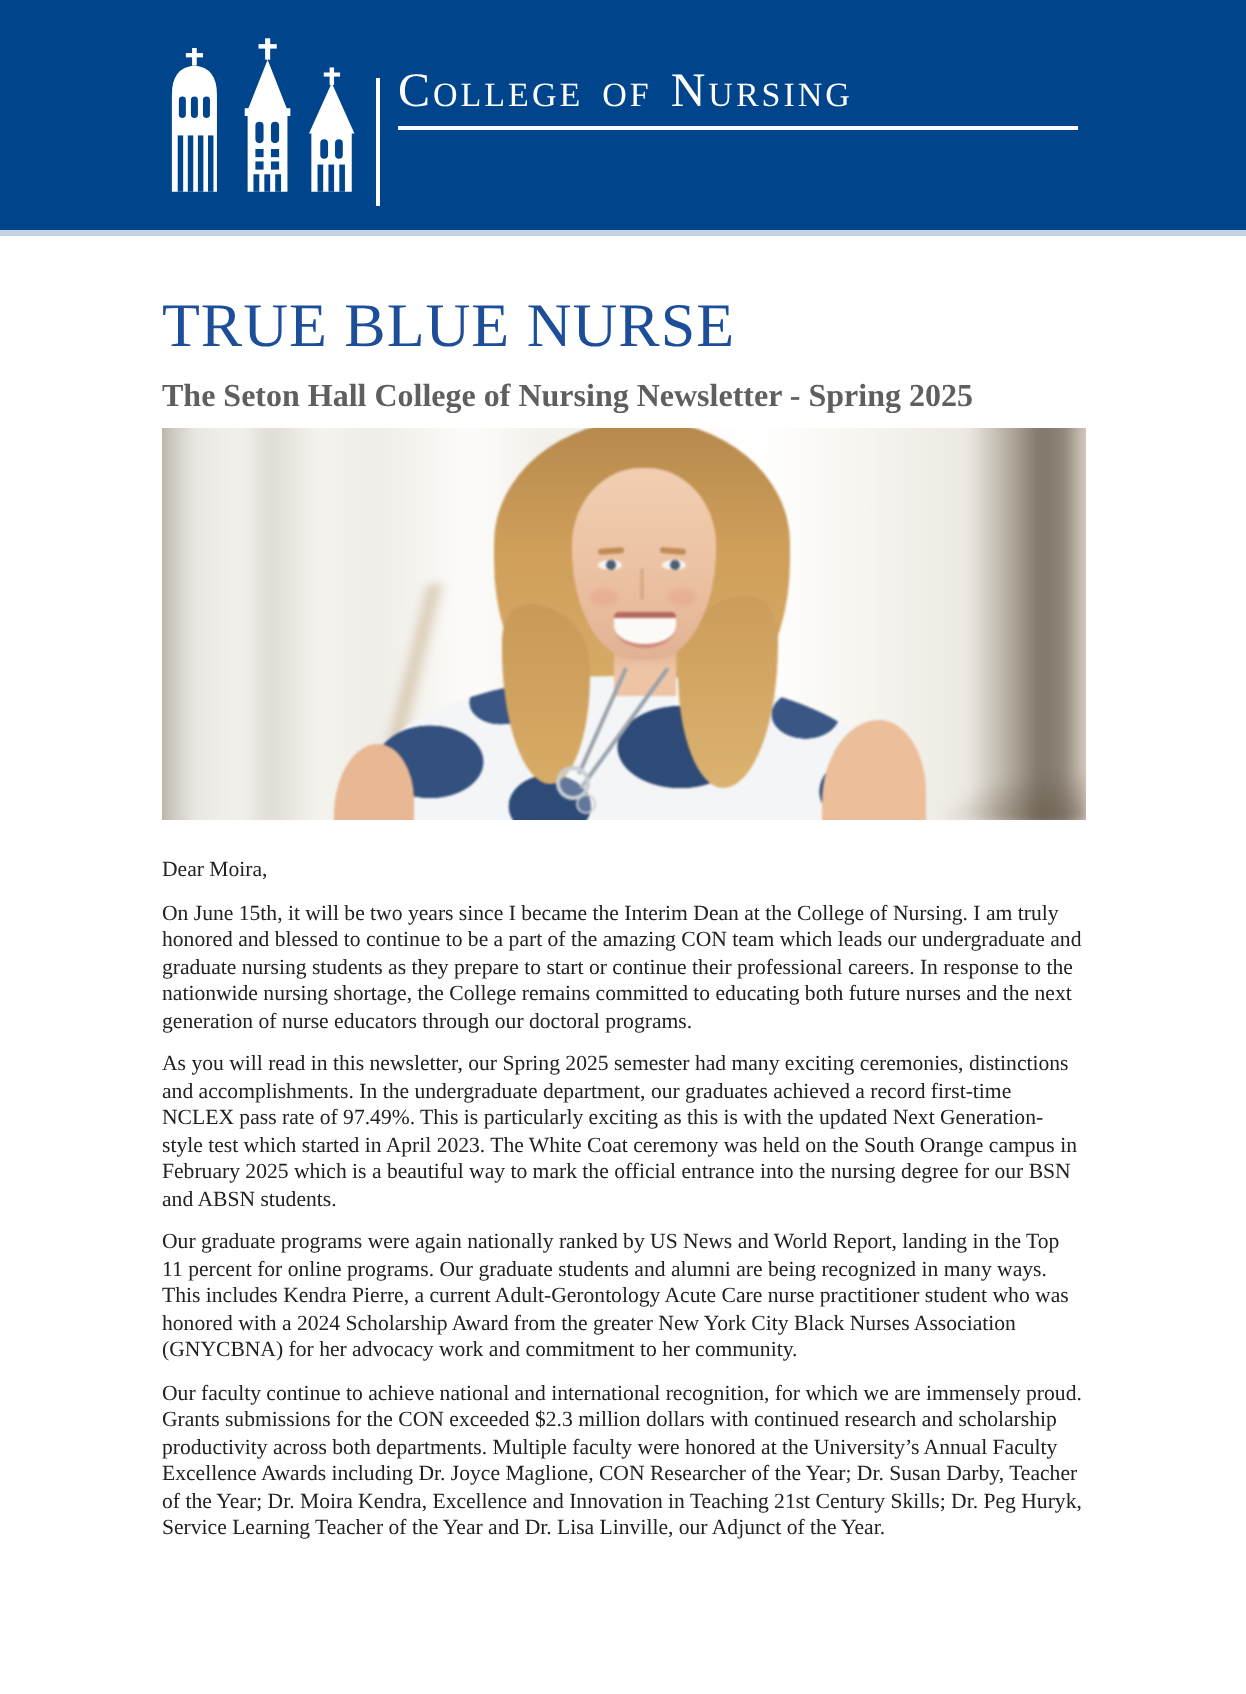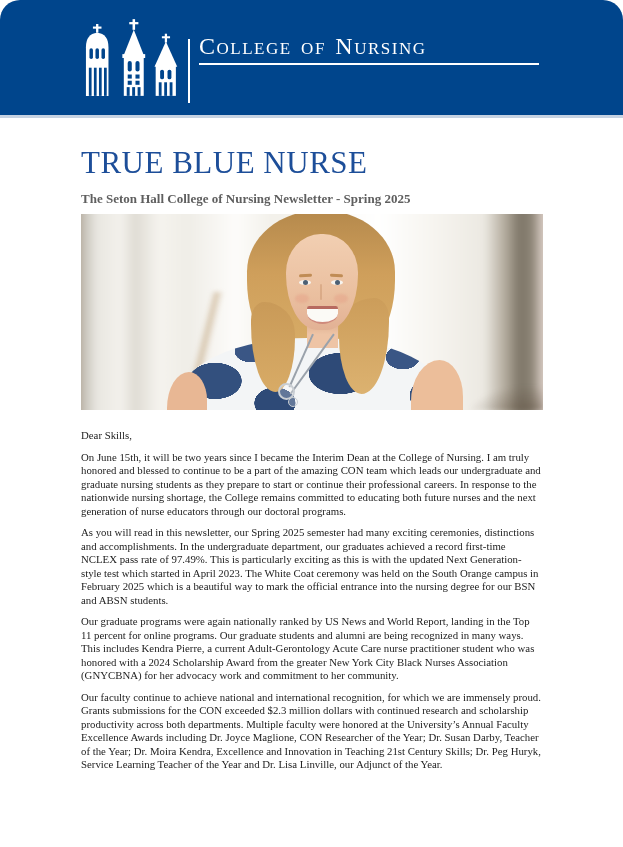--- a/index.html
+++ b/index.html
@@ -3,21 +3,20 @@
 <meta charset="utf-8">
 <style>
   html,body{margin:0;padding:0;background:#ffffff;}
   .page{
     position:relative;
     width:623px;
     min-height:847px;
     background:#ffffff;
     font-family:"Liberation Serif", serif;
     overflow:hidden;
-    border-radius:20px;
   }
 
   
   .header{
     position:relative;
     width:100%;
     height:115px;
     background:#00458c;
     border-bottom:3px solid #c6d2e2;
   }
@@ -50,21 +49,21 @@
     font-size:31px;
     line-height:33px;
     font-weight:normal;
     letter-spacing:0.5px;
     white-space:nowrap;
   }
   .subtitle{
     margin-top:12px;
     color:#5f5f5f;
     font-weight:bold;
-    font-size:13px;
+    font-size:16px;
     line-height:15px;
   }
 
   
   .photo{
     position:relative;
     margin-top:8px;
     width:462px;
     height:196px;
     overflow:hidden;
@@ -257,21 +256,21 @@
           <div class="eye r"></div>
           <div class="nose"></div>
           <div class="cheek l"></div>
           <div class="cheek r"></div>
           <div class="mouth"></div>
         </div>
       </div>
     </div>
 
     <div class="letter">
-      <p>Dear Skills,</p>
+      <p>Dear Moira,</p>
       <p>On June 15th, it will be two years since I became the Interim Dean at the College of Nursing. I am truly honored and blessed to continue to be a part of the amazing CON team which leads our undergraduate and graduate nursing students as they prepare to start or continue their professional careers. In response to the nationwide nursing shortage, the College remains committed to educating both future nurses and the next generation of nurse educators through our doctoral programs.</p>
       <p>As you will read in this newsletter, our Spring 2025 semester had many exciting ceremonies, distinctions and accomplishments. In the undergraduate department, our graduates achieved a record first-time NCLEX pass rate of 97.49%. This is particularly exciting as this is with the updated Next Generation-style test which started in April 2023. The White Coat ceremony was held on the South Orange campus in February 2025 which is a beautiful way to mark the official entrance into the nursing degree for our BSN and ABSN students.</p>
       <p>Our graduate programs were again nationally ranked by US News and World Report, landing in the Top 11 percent for online programs. Our graduate students and alumni are being recognized in many ways. This includes Kendra Pierre, a current Adult-Gerontology Acute Care nurse practitioner student who was honored with a 2024 Scholarship Award from the greater New York City Black Nurses Association (GNYCBNA) for her advocacy work and commitment to her community.</p>
       <p>Our faculty continue to achieve national and international recognition, for which we are immensely proud. Grants submissions for the CON exceeded $2.3 million dollars with continued research and scholarship productivity across both departments. Multiple faculty were honored at the University’s Annual Faculty Excellence Awards including Dr. Joyce Maglione, CON Researcher of the Year; Dr. Susan Darby, Teacher of the Year; Dr. Moira Kendra, Excellence and Innovation in Teaching 21st Century Skills; Dr. Peg Huryk, Service Learning Teacher of the Year and Dr. Lisa Linville, our Adjunct of the Year.</p>
     </div>
   </div>
 
 </div>
 
 </body></html>

